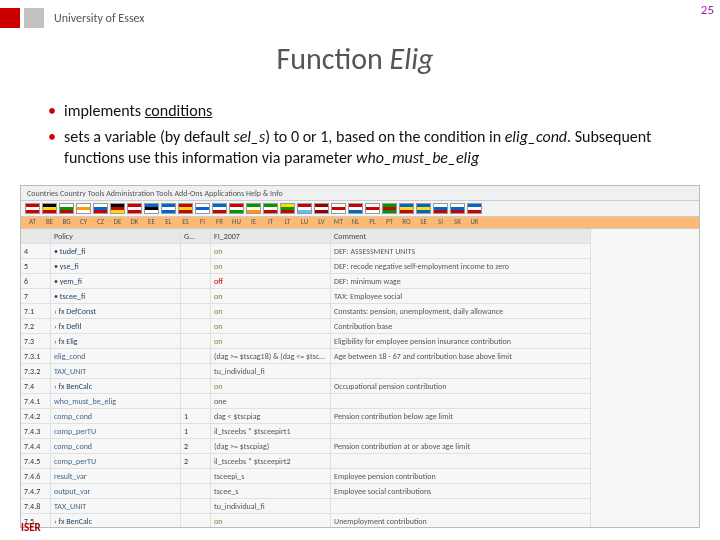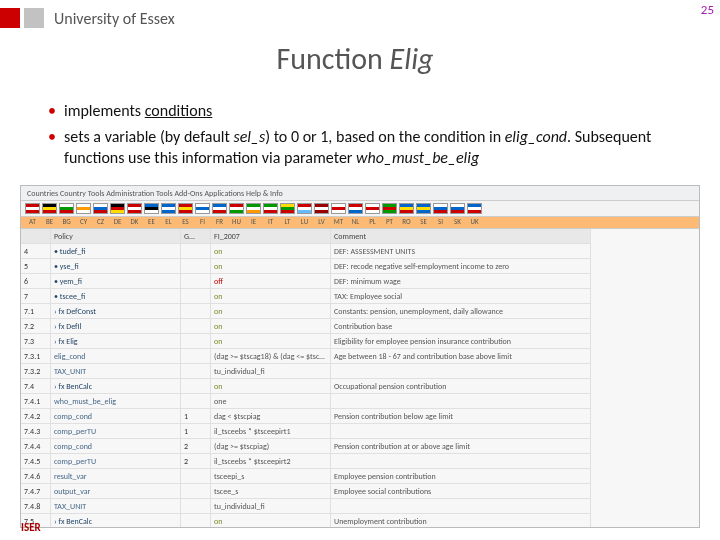--- a/index.html
+++ b/index.html
@@ -1,21 +1,21 @@
 <!DOCTYPE html>
 <html><head>
 <meta charset="utf-8">
 <style>
 html,body{margin:0;padding:0;width:720px;height:540px;background:#fff;font-family:Calibri,Arial,sans-serif;color:#111;overflow:hidden}
 .slide{position:relative;width:720px;height:540px}
 .pagenum{position:absolute;top:2px;right:6px;font-size:13px;color:#a21caf}
 .brand-bar{position:absolute;top:8px;left:0;display:flex;align-items:center}
 .red-box{width:20px;height:20px;background:#c00;margin-right:4px}
 .grey-box{width:20px;height:20px;background:#666;margin-right:10px;opacity:.4}
-.uni{font-size:16px;color:#555}
+.uni{font-size:12px;color:#555}
 .title{position:absolute;top:40px;left:0;width:710px;text-align:center;font-size:30px;color:#555}
 .title em{font-style:italic}
 .bullets{position:absolute;top:100px;left:40px;right:30px;font-size:16px;line-height:1.35}
 .bullets .row{display:flex;margin-bottom:4px}
 .bullets .b{color:#c00;width:24px;text-align:center;flex:none}
 .bullets u{text-decoration:underline}
 .bullets em{font-style:italic}
 .shot{position:absolute;top:185px;left:20px;right:20px;bottom:12px;border:1px solid #bbb;background:#f7f7f7;font-size:8px;color:#333;overflow:hidden}
 .menubar{background:#eef0f2;padding:2px 6px;border-bottom:1px solid #ccc;font-size:8px;color:#555;white-space:nowrap}
 .flagbar{display:flex;gap:2px;padding:2px 4px;background:#f3f3f3;border-bottom:1px solid #ccc}

